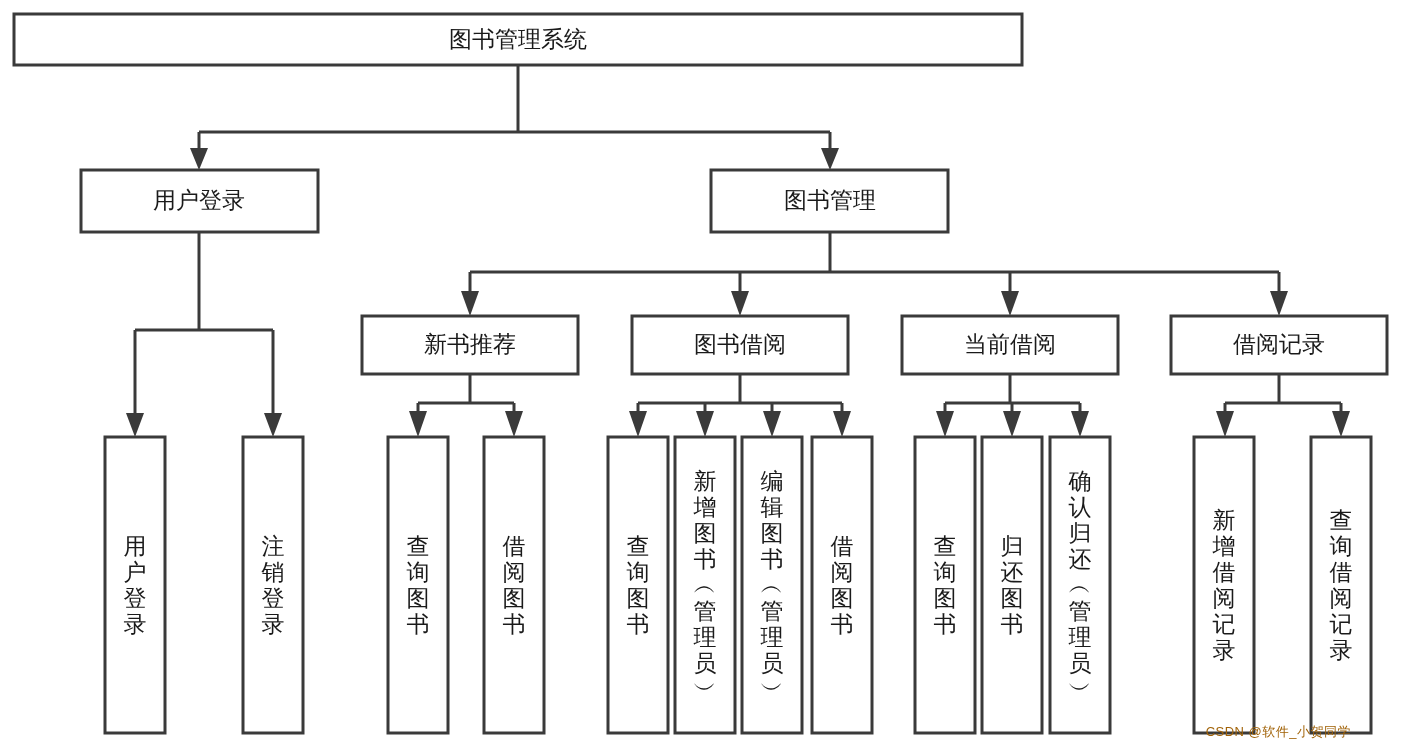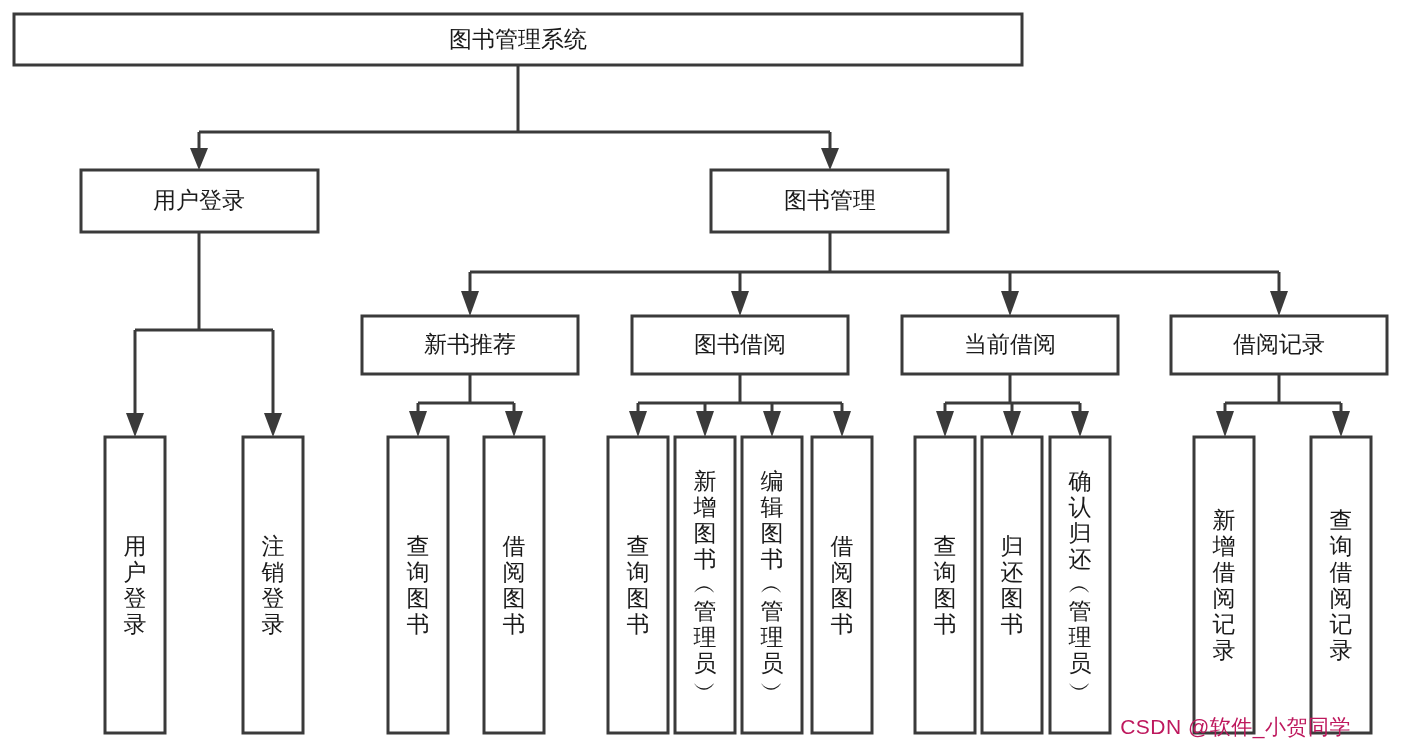--- a/index.html
+++ b/index.html
@@ -56,22 +56,22 @@
     font-size: 23px;
     line-height: 26px;
     color: #1a1a1a;
     text-align: center;
   }
   .watermark {
     position: absolute;
     right: 12px;
     bottom: 6px;
     font-family: "Liberation Sans", "DejaVu Sans", sans-serif;
-    font-size: 21px;
-    color: #be185d;
+    font-size: 13px;
+    color: #a16207;
     white-space: nowrap;
     letter-spacing: 0.5px;
   }
 </style>
 </head>
 <body>
 
 <div id="diagram-root">
 
   <svg width="1405" height="747" viewBox="0 0 1405 747" xmlns="http://www.w3.org/2000/svg">

